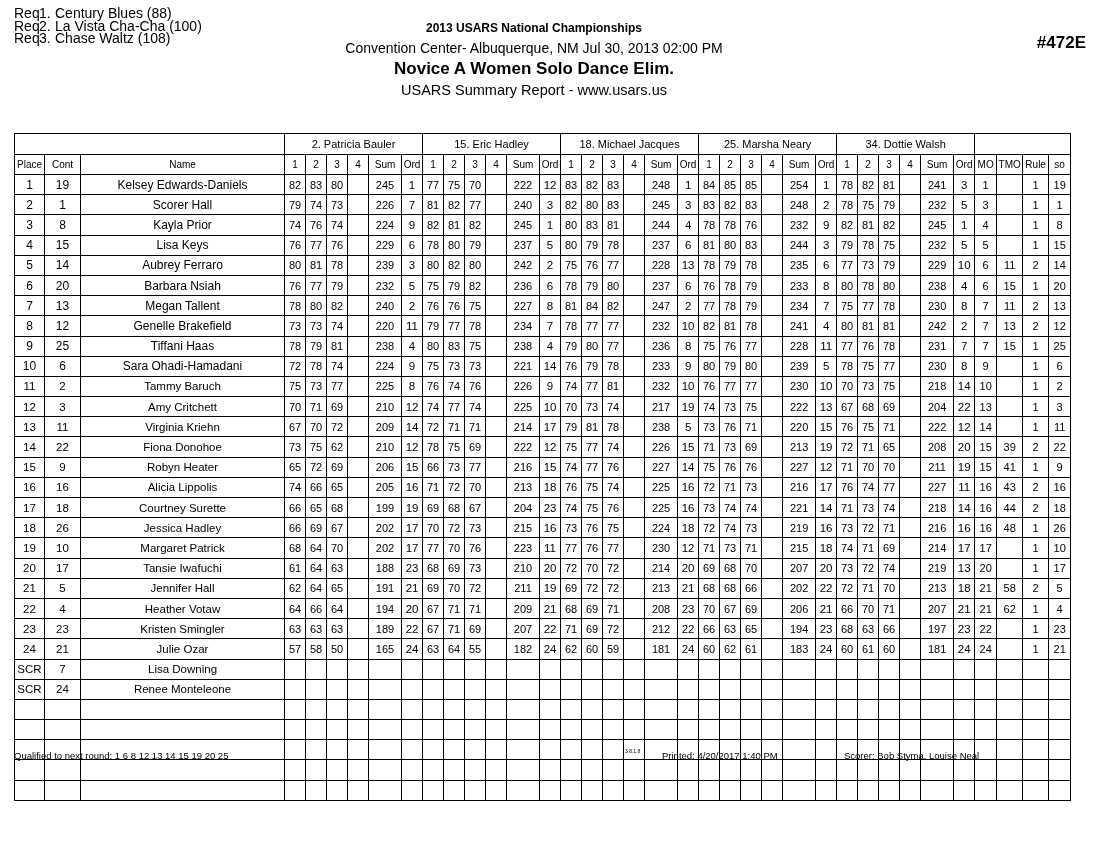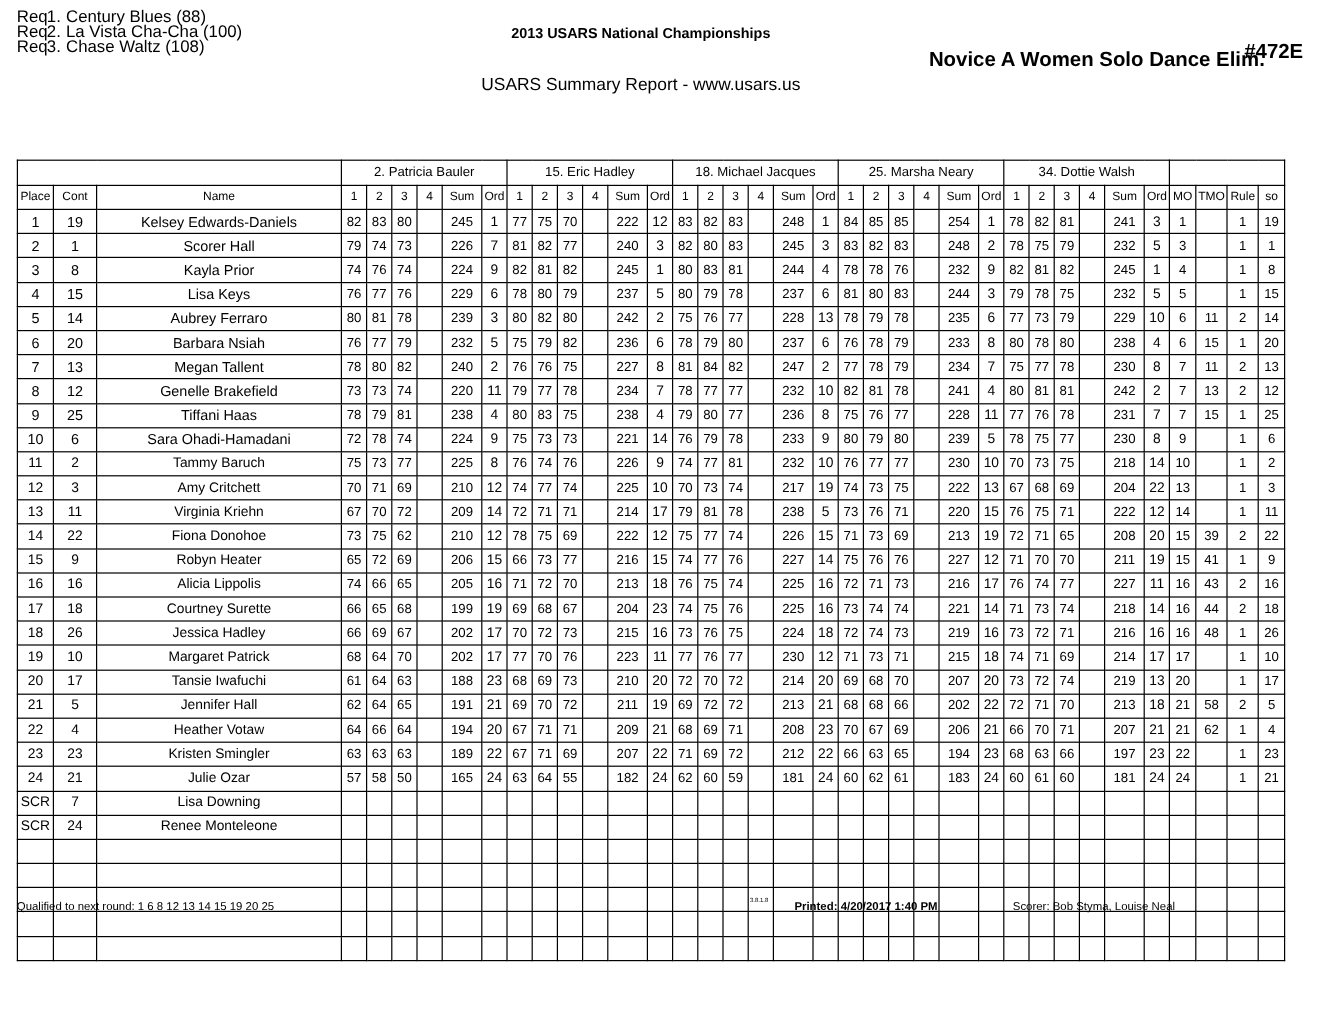--- a/index.html
+++ b/index.html
@@ -48,21 +48,20 @@
     line-height: 21px;
   }
   #venue-line {
     font-size: 14px;
     line-height: 19px;
   }
   #event-title {
     font-size: 17px;
     font-weight: bold;
     line-height: 22px;
-    text-align: right;
   }
   #report-line {
     font-size: 14.5px;
     line-height: 21px;
   }
   #event-number {
     position: absolute;
     right: 14px;
     top: 33px;
     font-size: 17px;
@@ -130,35 +129,36 @@
     position: absolute;
     left: 14px;
     top: 748px;
     width: 1030px;
     font-size: 9.5px;
     height: 18px;
     padding-left: 24px;
   }
   #qualified-note { position: absolute; left: 0; top: 2px; white-space: nowrap; }
   #version-mark { position: absolute; left: 611px; top: 0px; font-size: 5px; }
-  #printed-note { position: absolute; left: 648px; top: 2px; white-space: nowrap; font-weight: bold; }
+  #printed-note { position: absolute; left: 648px; top: 2px; white-space: nowrap; }
   #scorer-note { position: absolute; left: 830px; top: 2px; white-space: nowrap; }
 </style>
 </head>
 <body>
 
 <div id="header">
   <div id="req-list">
       <span class="req-line"><span class="req-lbl">Req</span><span class="req-num">1.</span><span>Century Blues (88)</span></span>
       <span class="req-line"><span class="req-lbl">Req</span><span class="req-num">2.</span><span>La Vista Cha-Cha (100)</span></span>
       <span class="req-line"><span class="req-lbl">Req</span><span class="req-num">3.</span><span>Chase Waltz (108)</span></span>
     </div>
 
   <div id="title-block">
     <div id="main-title">2013 USARS National Championships</div>
+    <div id="venue-line">Convention Center- Albuquerque, NM  Jul 30, 2013  02:00 PM</div>
     <div id="event-title">Novice A Women Solo Dance Elim.</div>
     <div id="report-line">USARS Summary Report - www.usars.us</div>
   </div>
 
   <div id="event-number">#472E</div>
 </div>
 
 <table id="grid">
   <colgroup id="grid-cols">
       <col style="width: 30px;">

